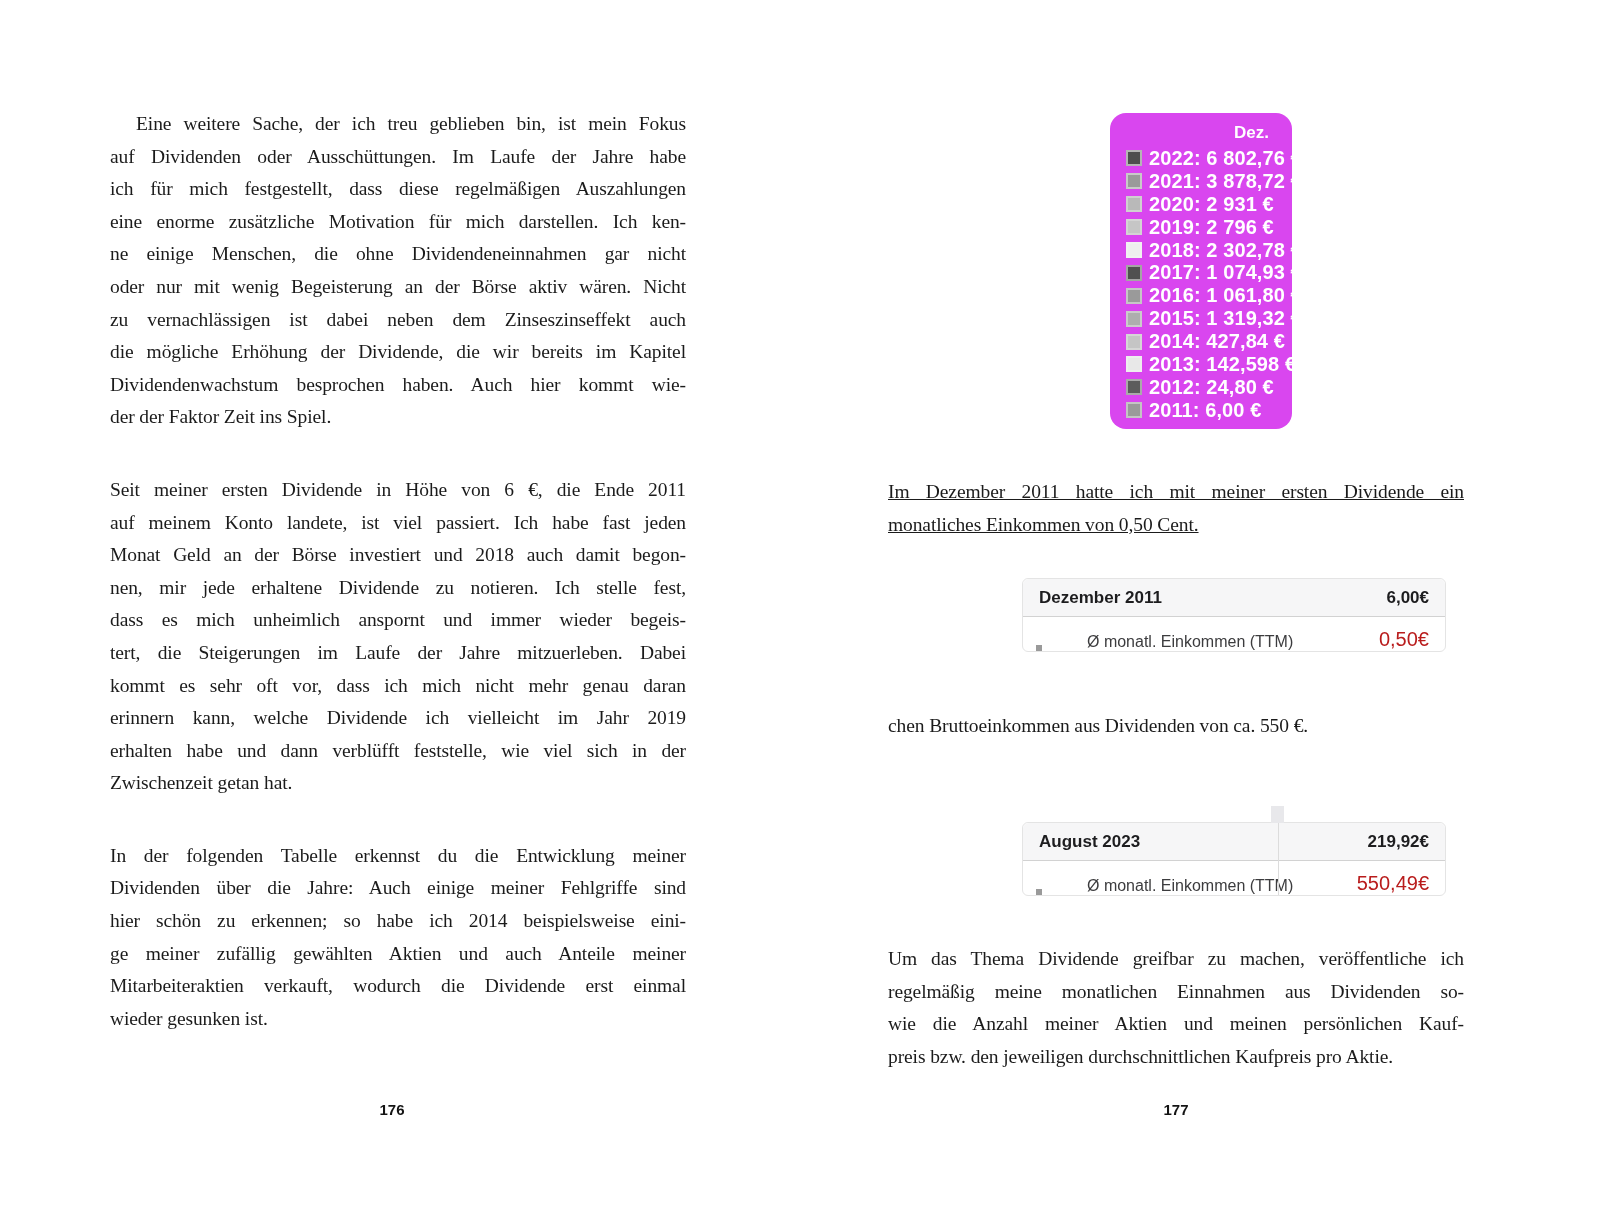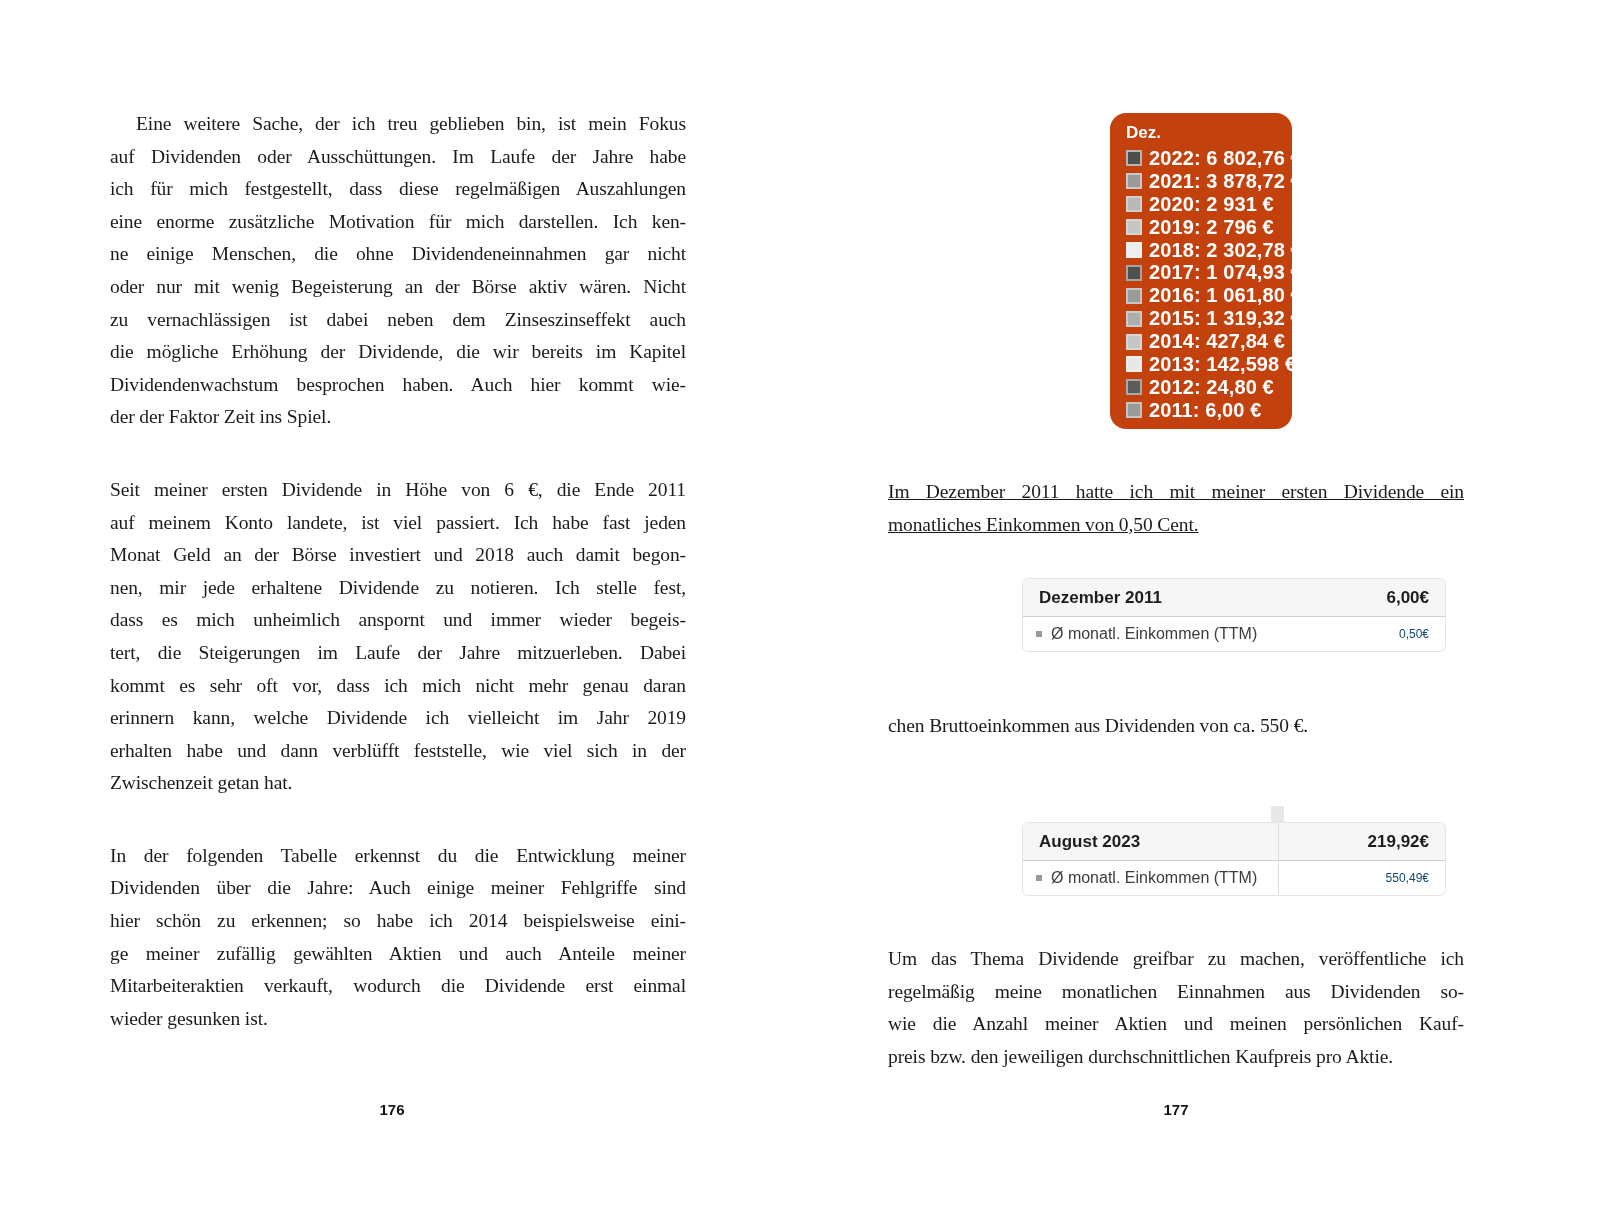--- a/index.html
+++ b/index.html
@@ -27,47 +27,48 @@
   .pagenum{
     position:absolute;top:1101px;width:160px;text-align:center;
     font-family:"Liberation Sans",sans-serif;font-size:15px;font-weight:700;color:#141414;
   }
   #pagenum-left{left:312px;}
   #pagenum-right{left:1096px;}
 
   
   .tooltip{
     position:absolute;left:1110px;top:113px;width:182px;height:316px;
-    background:#c2410c;border-radius:16px;box-sizing:border-box;
+    background:#d946ef;border-radius:16px;box-sizing:border-box;
     padding:9px 23px 10px 16px;color:#ffffff;
     font-family:"Liberation Sans",sans-serif;
+    text-align:right;
   }
   .tooltip-title{font-size:17px;font-weight:700;line-height:22px;margin-bottom:3px;}
   .legend-row{display:flex;align-items:center;height:22.9px;}
   .swatch{width:12px;height:12px;border:2px solid;margin-right:7px;flex:none;box-sizing:content-box;}
   .legend-label{font-size:20px;font-weight:700;letter-spacing:0.1px;white-space:nowrap;}
 
   
   .mini-table{
     position:absolute;left:1022px;width:424px;box-sizing:border-box;
     background:#ffffff;border:1px solid #e4e4e4;border-radius:6px;
     font-family:"Liberation Sans",sans-serif;
   }
   #table-1{top:578px;}
   #table-2{top:822px;}
   .mt-header{
     display:flex;justify-content:space-between;align-items:center;
     background:#f6f6f7;border-bottom:1px solid #d2d2d2;height:38px;
     padding:0 16px;border-radius:6px 6px 0 0;box-sizing:border-box;
   }
   .mt-header-label,.mt-header-value{font-size:17px;font-weight:700;color:#1d1d1f;}
-  .mt-row{display:flex;align-items:center;height:34px;padding:0 16px 0 13px;box-sizing:border-box;}
+  .mt-row{display:flex;align-items:flex-end;height:34px;padding:0 16px 0 13px;box-sizing:border-box;gap:36px;}
   .mt-bullet{width:6px;height:6px;background:#9a9a9a;margin-right:9px;flex:none;}
   .mt-row-label{font-size:16px;color:#3c3c3e;flex:1;}
-  .mt-row-value{font-size:12px;color:#0c4a6e;}
+  .mt-row-value{font-size:20px;color:#b91c1c;}
   .col-divider{position:absolute;left:255px;top:0;bottom:0;width:1px;background:#dcdcdc;}
   .col-stub{position:absolute;left:248px;top:-17px;width:13px;height:17px;background:#e8e8eb;}
 </style>
 </head>
 <body>
 
 <div id="left-text" class="textcol">
   <div class="para indent">
       <div class="tline">Eine weitere Sache, der ich treu geblieben bin, ist mein Fokus</div>
       <div class="tline">auf Dividenden oder Ausschüttungen. Im Laufe der Jahre habe</div>

